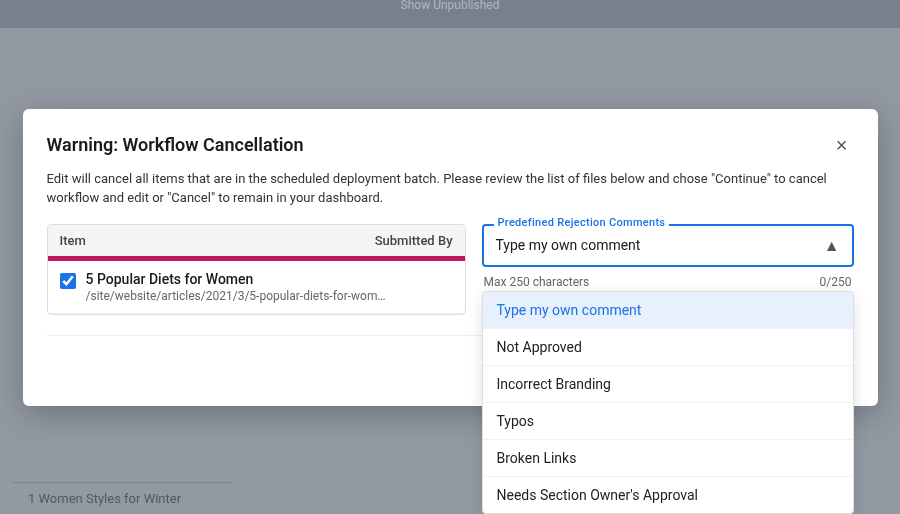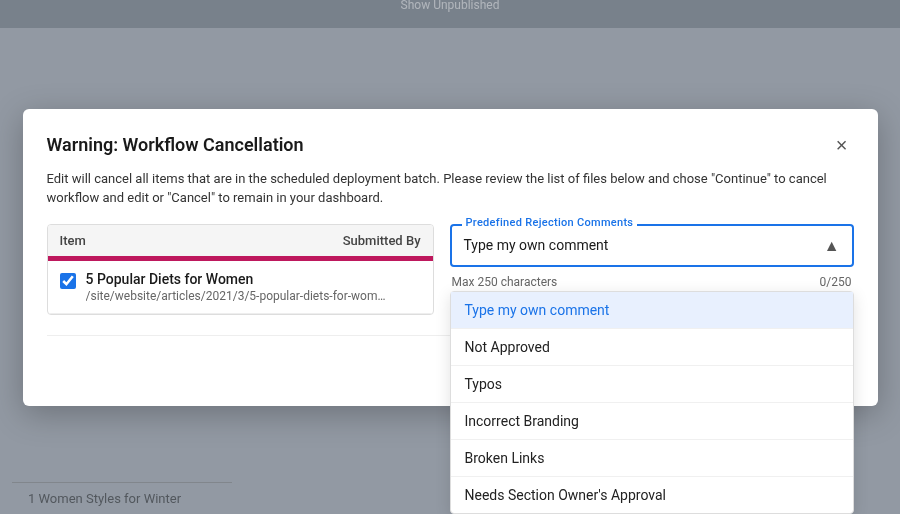--- a/index.html
+++ b/index.html
@@ -172,21 +172,21 @@
       font-size: 12px;
       color: #666;
       white-space: nowrap;
       overflow: hidden;
       text-overflow: ellipsis;
       margin-top: 2px;
     }
 
     
     .rejection-panel {
-      width: 404px;
+      width: 372px;
       flex-shrink: 0;
       position: relative;
     }
     .select-wrapper {
       position: relative;
       border: 2px solid #1a73e8;
       border-radius: 4px;
     }
     .select-label {
       position: absolute;
@@ -328,22 +328,22 @@
           <span class="select-label">Predefined Rejection Comments</span>
           <div class="select-display">
             <span class="select-value">Type my own comment</span>
             <span class="chevron-icon">▲</span>
           </div>
         </div>
 
         <div class="dropdown-options">
           <div class="dropdown-option selected">Type my own comment</div>
           <div class="dropdown-option">Not Approved</div>
+          <div class="dropdown-option">Incorrect Branding</div>
           <div class="dropdown-option">Typos</div>
-          <div class="dropdown-option">Incorrect Branding</div>
           <div class="dropdown-option">Broken Links</div>
           <div class="dropdown-option">Needs Section Owner's Approval</div>
         </div>
 
         <div class="char-info">
           <span>Max 250 characters</span>
           <span>0/250</span>
         </div>
       </div>
 

